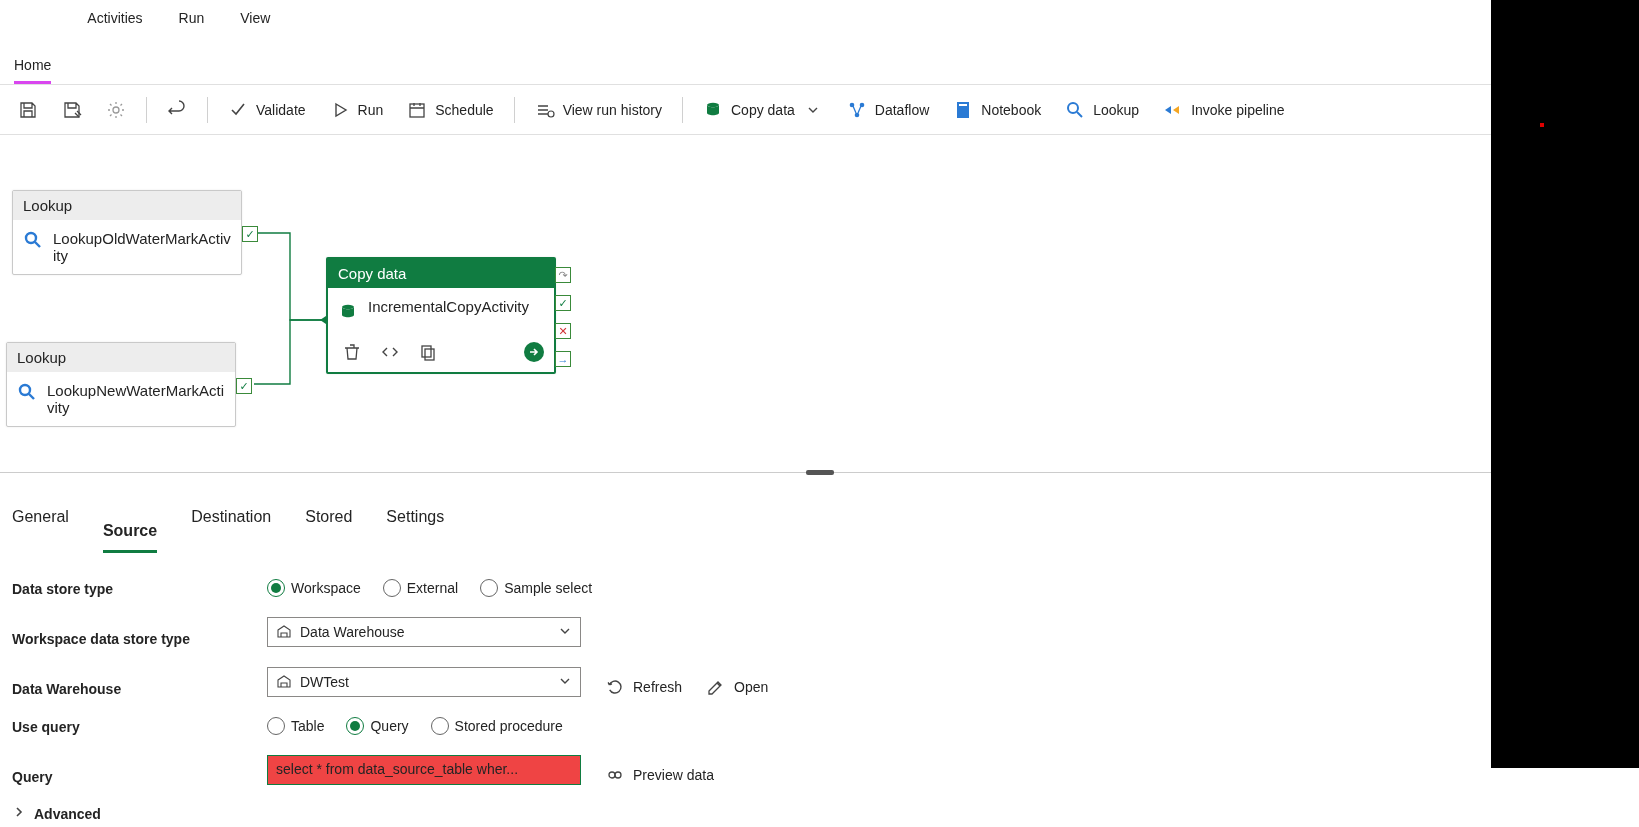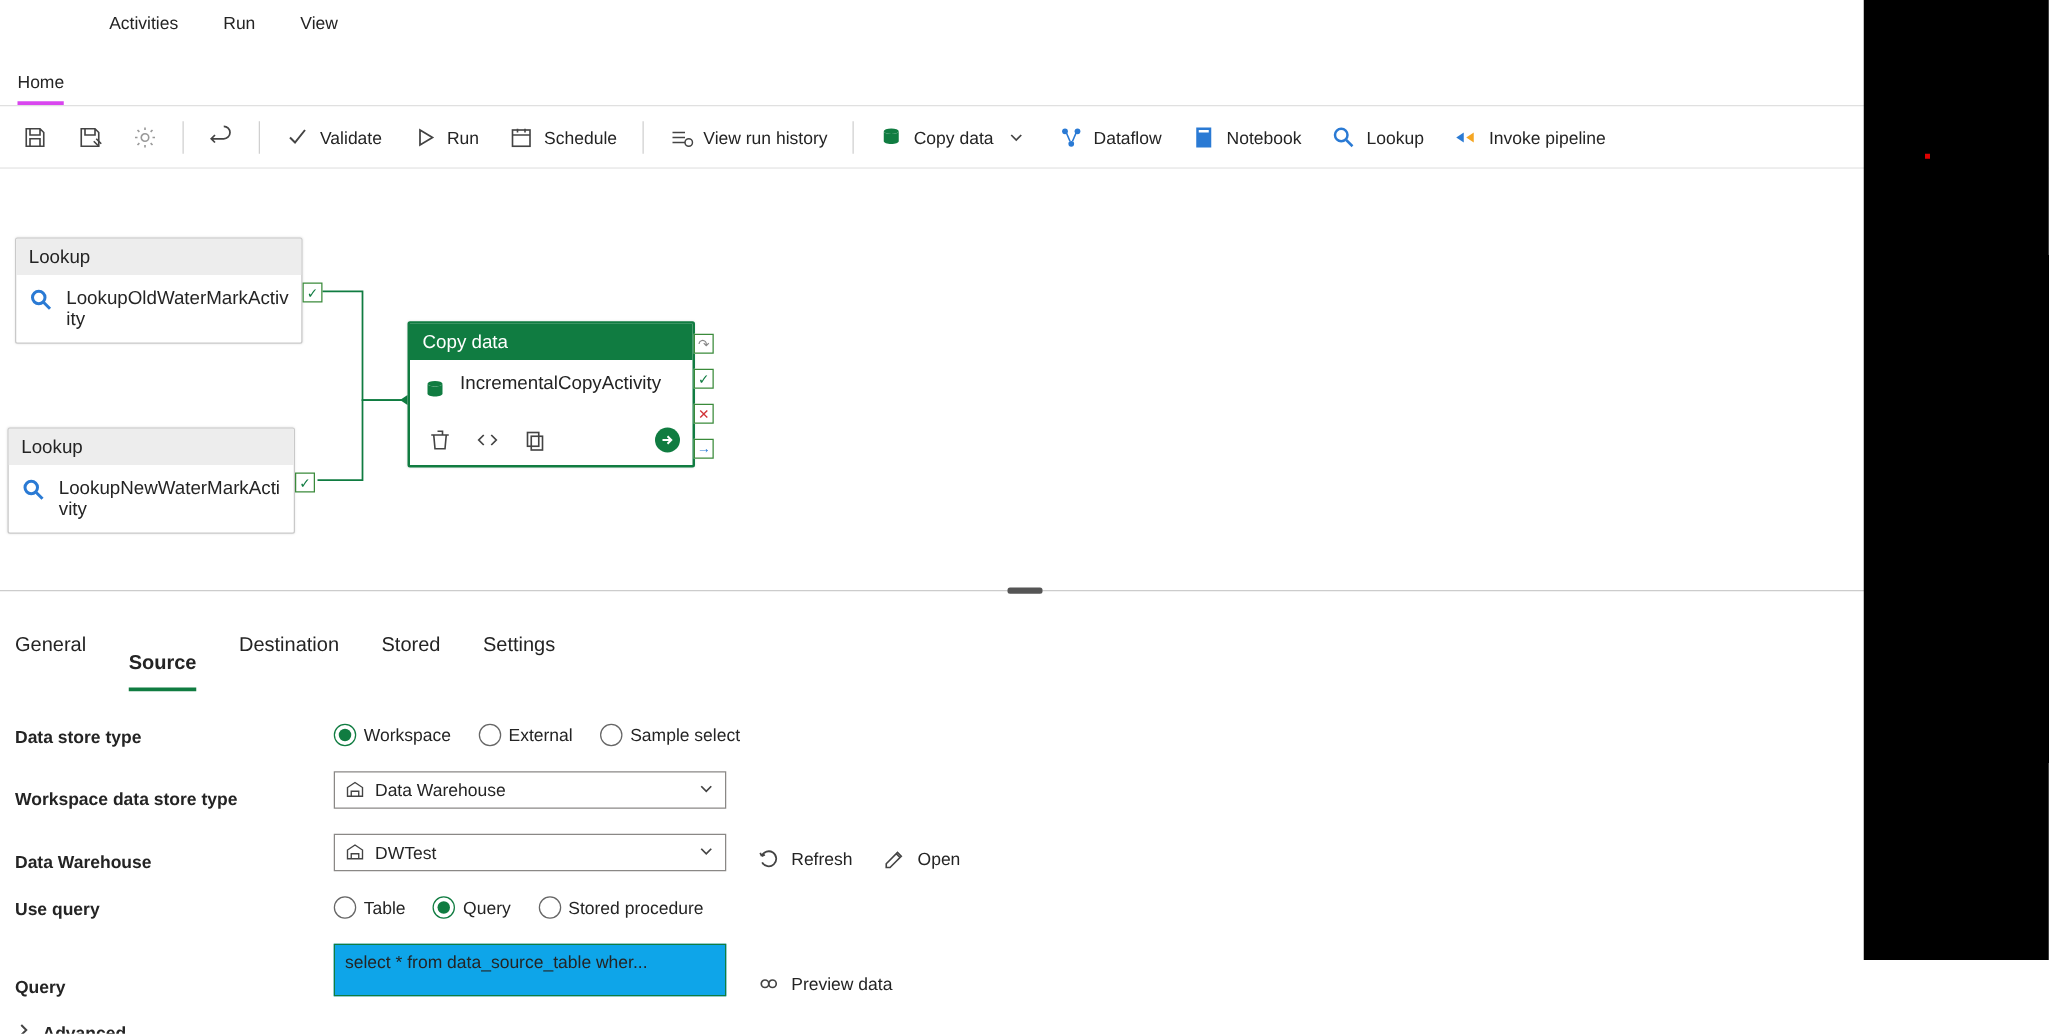--- a/index.html
+++ b/index.html
@@ -54,21 +54,21 @@
   }
   .radio.sel .dot { border-color:#107c41; }
   .radio.sel .dot::after { content:''; width:10px; height:10px; background:#107c41; border-radius:50%; }
   .dd {
     width: 314px; height:30px; border:1px solid #8a8886; display:flex; align-items:center; padding:0 8px; gap:8px;
     position:relative; cursor:pointer;
   }
   .dd .chev { margin-left:auto; }
   .dd .mini-icon svg{ width:16px; height:16px; }
   .query-box {
-    width: 314px; height:42px; border:1px solid #107c41; background:#0ea5e9; padding:5px 8px; cursor:text;
+    width: 314px; height:30px; border:1px solid #107c41; background:#ef4444; padding:5px 8px; cursor:text;
     white-space:nowrap; overflow:hidden; text-overflow:ellipsis;
   }
   .link-btn { display:flex; align-items:center; gap:8px; margin-left:24px; cursor:pointer; }
   .adv { display:flex; align-items:center; gap:8px; cursor:pointer; font-weight:600; margin-top:6px; }
   .right-black { position:absolute; right:0; top:0; width:148px; height:768px; background:#000; }
   .red-dot { position:absolute; right:95px; top:123px; width:4px; height:4px; background:#d00; }
 </style>
 </head>
 <body>
 

